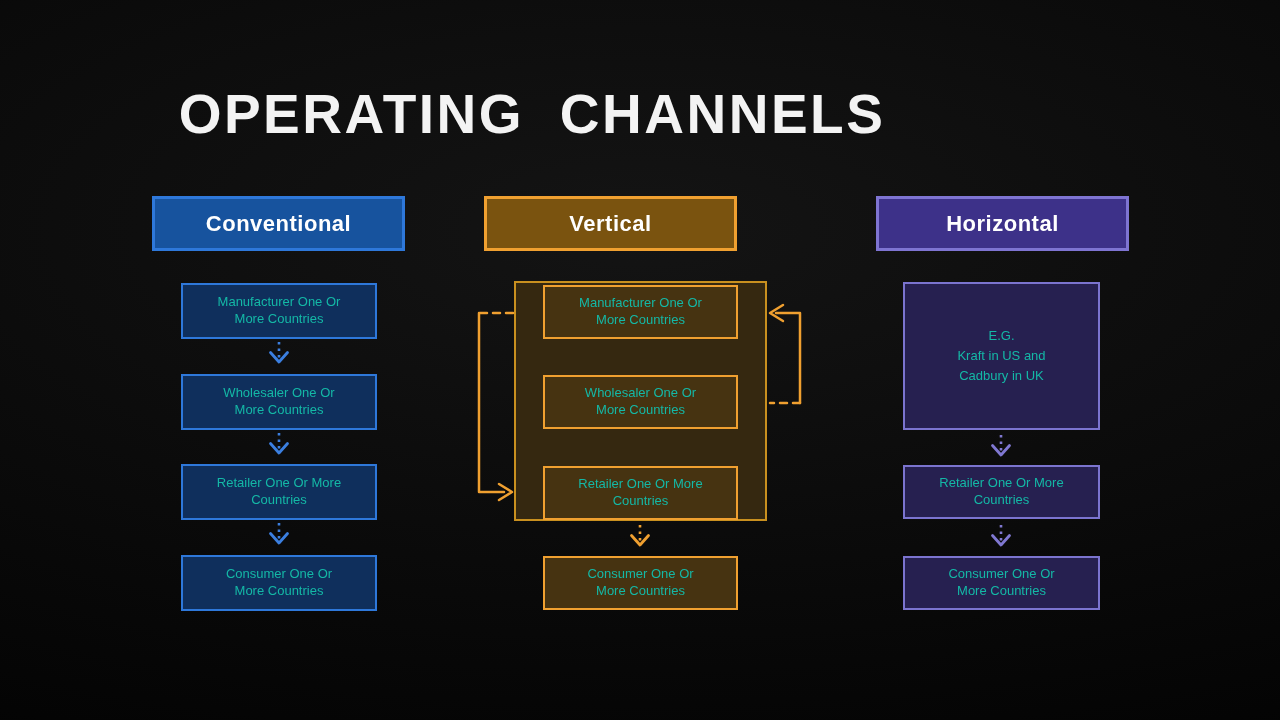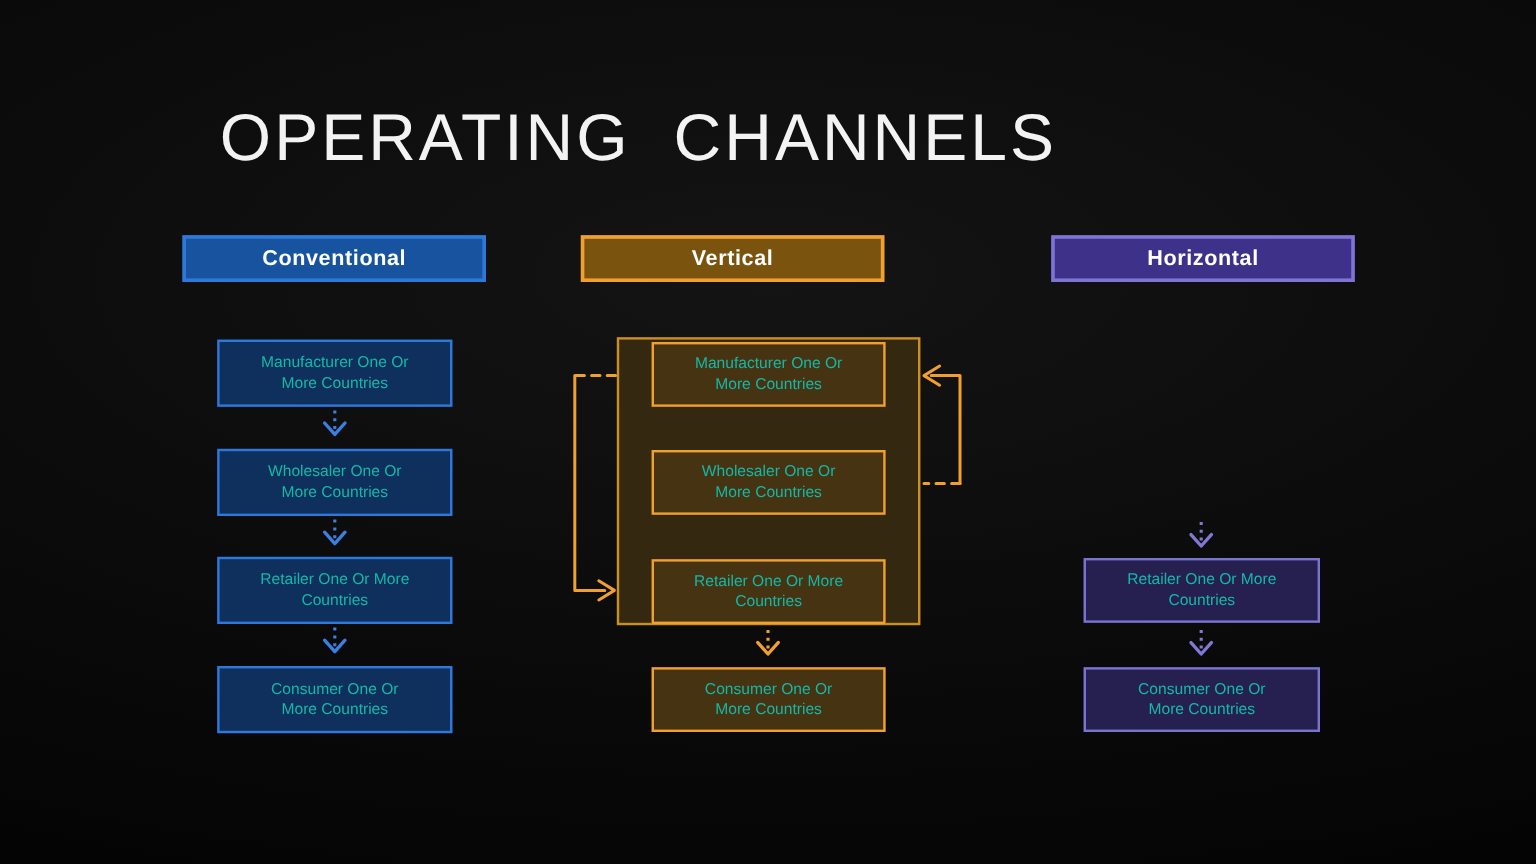--- a/index.html
+++ b/index.html
@@ -3,28 +3,28 @@
 <meta charset="utf-8">
 <style>
   html,body { margin:0; padding:0; background:#000; }
   .slide {
     position:relative; width:1280px; height:720px; overflow:hidden;
     font-family:"Liberation Sans", sans-serif;
     background: radial-gradient(140% 100% at 50% 32%, #141414 0%, #0b0b0b 42%, #030303 80%, #000 100%);
   }
   .title {
     position:absolute; left:0; top:82px; width:1064px; margin:0;
-    text-align:center; color:#f3f3f3; font-size:55px; font-weight:400;
+    text-align:center; color:#f3f3f3; font-size:55px; font-weight:700;
     letter-spacing:2.5px; word-spacing:18px;
   }
   
   .hdr {
-    position:absolute; top:196px; width:253px; height:39px; box-sizing:border-box;
+    position:absolute; top:196px; width:253px; height:55px; box-sizing:border-box;
     display:flex; align-items:center; justify-content:center;
-    color:#ffffff; font-size:18px; font-weight:700; letter-spacing:.5px;
+    color:#ffffff; font-size:22px; font-weight:700; letter-spacing:.5px;
   }
   .hdr.blue   { left:152px; background:#17539e; border:3px solid #2e78da; }
   .hdr.orange { left:484px; background:#7a530f; border:3px solid #f0a030; }
   .hdr.purple { left:876px; background:#3d3189; border:3px solid #7e74d2; }
   
   .bx {
     position:absolute; box-sizing:border-box;
     display:flex; align-items:center; justify-content:center;
     text-align:center; font-size:13px; line-height:1.3; color:#14b8a6;
     white-space:pre-line;
@@ -101,20 +101,23 @@
 
   <svg class="connector-layer" width="1280" height="720" viewBox="0 0 1280 720">
     <path class="oc dashed" d="M513 313 H479"></path>
     <path class="oc" d="M479 313 V492 H504"></path>
     <path class="oc" d="M499 484 L512 492 L499 500"></path>
     <path class="oc" d="M776 313 H800 V403"></path>
     <path class="oc dashed" d="M800 403 H770"></path>
     <path class="oc" d="M783 305 L770 313 L783 321"></path>
   </svg>
 
+  <div class="bx purple eg">E.G.
+Kraft in US and
+Cadbury in UK</div>
   <div class="bx purple h2">Retailer One Or More
 Countries</div>
   <div class="bx purple h3">Consumer One Or
 More Countries</div>
 
   <svg class="darrow purple" style="left:988px; top:433px;" width="26" height="32" viewBox="0 0 26 32">
     <line class="dash" x1="13" y1="2" x2="13" y2="19"></line>
       <path class="head" d="M4.5 12.5 L13 22 L21.5 12.5"></path>
   </svg>
   <svg class="darrow purple" style="left:988px; top:523px;" width="26" height="32" viewBox="0 0 26 32">

